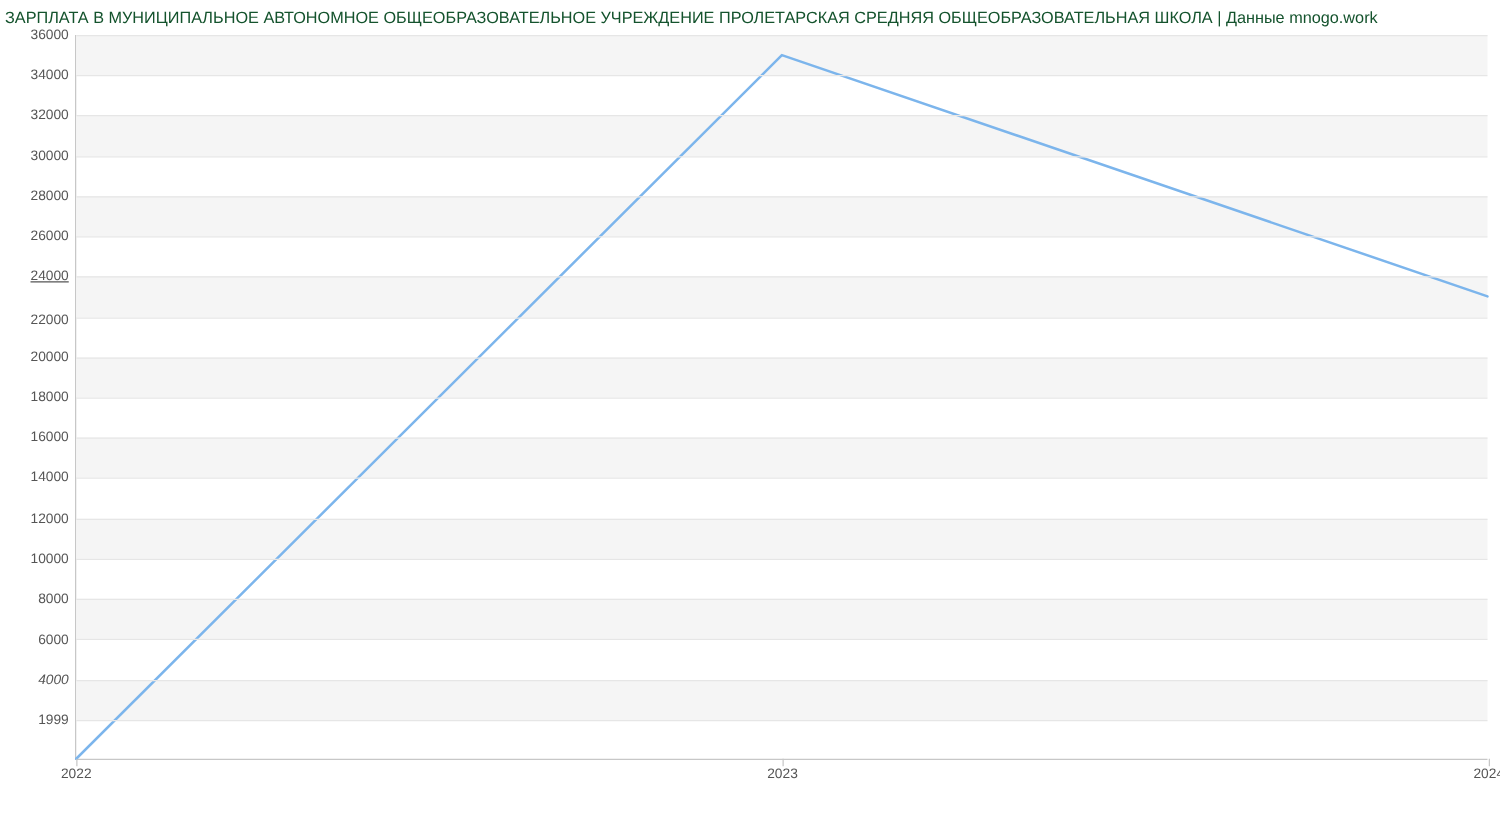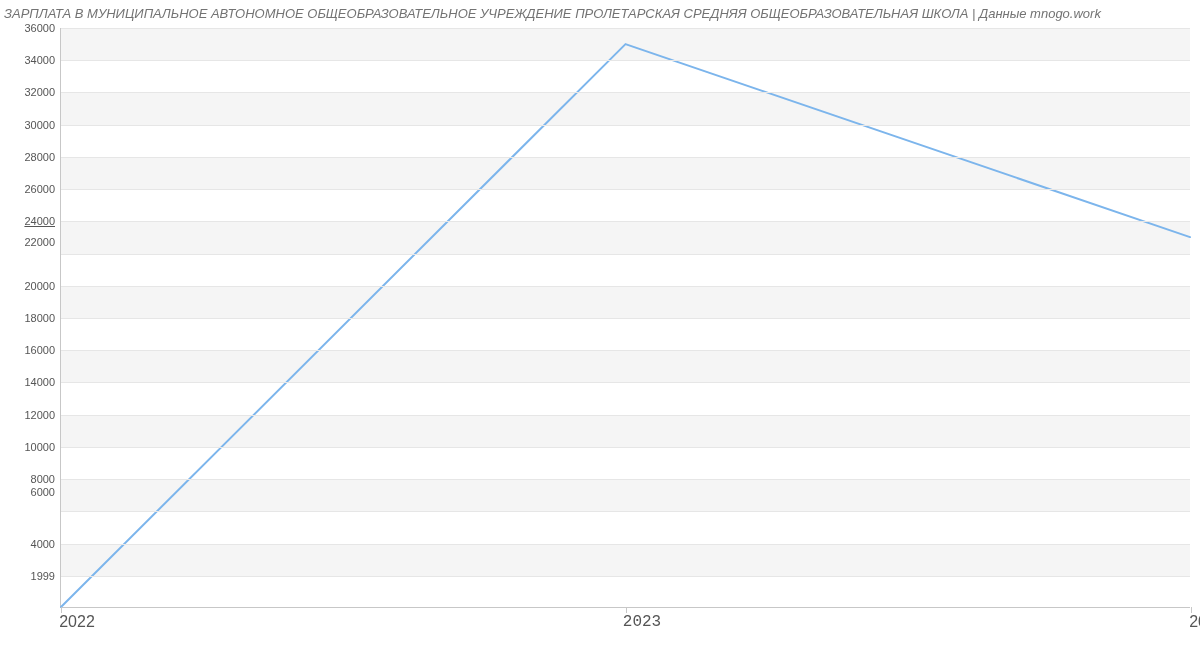--- a/index.html
+++ b/index.html
@@ -16,24 +16,23 @@
     width: 1200px;
     height: 650px;
     position: relative;
   }
   .title {
     position: absolute;
     top: 6px;
     left: 0;
     right: 0;
     font-size: 13px;
-    color: #737373;
+    color: #14532d;
     padding-left: 4px;
     white-space: nowrap;
-    font-style: italic;
   }
   .plot {
     position: absolute;
     left: 60px;
     top: 28px;
     width: 1130px;
     height: 580px;
     border-left: 1px solid #c7c7c7;
     border-bottom: 1px solid #c7c7c7;
     background: #ffffff;
@@ -60,24 +59,23 @@
     color: #555;
     text-align: right;
     white-space: nowrap;
     margin-left: 23px;
   }
   .x-tick {
     position: absolute;
     top: 100%;
     transform: translateX(-50%);
     padding-top: 6px;
-    font-size: 16px;
+    font-size: 11px;
     color: #555;
     white-space: nowrap;
-    margin-left: 16px;
   }
   .x-tick-mark {
     position: absolute;
     top: 100%;
     width: 1px;
     height: 6px;
     background: #c7c7c7;
   }
   svg.line-layer {
     position: absolute;
@@ -109,53 +107,53 @@
       <div class="band" style="top: 322.222px; height: 32.2222px;"></div>
       <div class="band" style="top: 386.667px; height: 32.2222px;"></div>
       <div class="band" style="top: 451.111px; height: 32.2222px;"></div>
       <div class="band" style="top: 515.556px; height: 32.2222px;"></div>
     <svg class="line-layer" preserveAspectRatio="none" viewBox="0 0 1130 580">
       <path class="series-path" d="M0 580 L565 16.111111111111086 L1130 209.44444444444446" stroke="#7cb5ec"></path>
     </svg>
   <div class="grid-line" style="top: 547.778px;"></div>
       <div class="y-tick" style="top: 547.778px;">1999</div>
       <div class="grid-line" style="top: 515.556px;"></div>
-      <div class="y-tick" style="top: 515.556px;">4000</div>
+      <div class="y-tick" style="top: 515.556px; font-style: italic;">4000</div>
       <div class="grid-line" style="top: 483.333px;"></div>
-      <div class="y-tick" style="top: 464px; text-align: right;">6000</div>
+      <div class="y-tick" style="top: 484px; text-align: right;">6000</div>
       <div class="grid-line" style="top: 451.111px;"></div>
       <div class="y-tick" style="top: 451.111px;">8000</div>
       <div class="grid-line" style="top: 418.889px;"></div>
       <div class="y-tick" style="top: 418.889px;">10000</div>
       <div class="grid-line" style="top: 386.667px;"></div>
       <div class="y-tick" style="top: 386.667px;">12000</div>
       <div class="grid-line" style="top: 354.444px;"></div>
       <div class="y-tick" style="top: 354.444px;">14000</div>
       <div class="grid-line" style="top: 322.222px;"></div>
       <div class="y-tick" style="top: 322.222px; text-align: center;">16000</div>
       <div class="grid-line" style="top: 290px;"></div>
       <div class="y-tick" style="top: 290px;">18000</div>
       <div class="grid-line" style="top: 257.778px;"></div>
       <div class="y-tick" style="top: 257.778px; text-align: right;">20000</div>
       <div class="grid-line" style="top: 225.556px;"></div>
-      <div class="y-tick" style="top: 214px;">22000</div>
+      <div class="y-tick" style="top: 228px;">22000</div>
       <div class="grid-line" style="top: 193.333px;"></div>
       <div class="y-tick" style="top: 193.333px; text-decoration: underline;">24000</div>
       <div class="grid-line" style="top: 161.111px;"></div>
       <div class="y-tick" style="top: 161.111px;">26000</div>
       <div class="grid-line" style="top: 128.889px;"></div>
       <div class="y-tick" style="top: 128.889px;">28000</div>
       <div class="grid-line" style="top: 96.6667px;"></div>
       <div class="y-tick" style="top: 96.6667px;">30000</div>
       <div class="grid-line" style="top: 64.4444px;"></div>
       <div class="y-tick" style="top: 64.4444px;">32000</div>
       <div class="grid-line" style="top: 32.2222px;"></div>
       <div class="y-tick" style="top: 32.2222px;">34000</div>
       <div class="grid-line" style="top: 0px;"></div>
       <div class="y-tick" style="top: 0px;">36000</div>
       <div class="x-tick-mark" style="left: 0px;"></div>
       <div class="x-tick" style="left: 0px;">2022</div>
       <div class="x-tick-mark" style="left: 565px;"></div>
-      <div class="x-tick" style="left: 565px; font-family: Liberation Mono, monospace;">2023</div>
+      <div class="x-tick" style="left: 565px;">2023</div>
       <div class="x-tick-mark" style="left: 1130px;"></div>
       <div class="x-tick" style="left: 1130px;">2024</div>
     </div>
 </div>
 
 </body></html>

